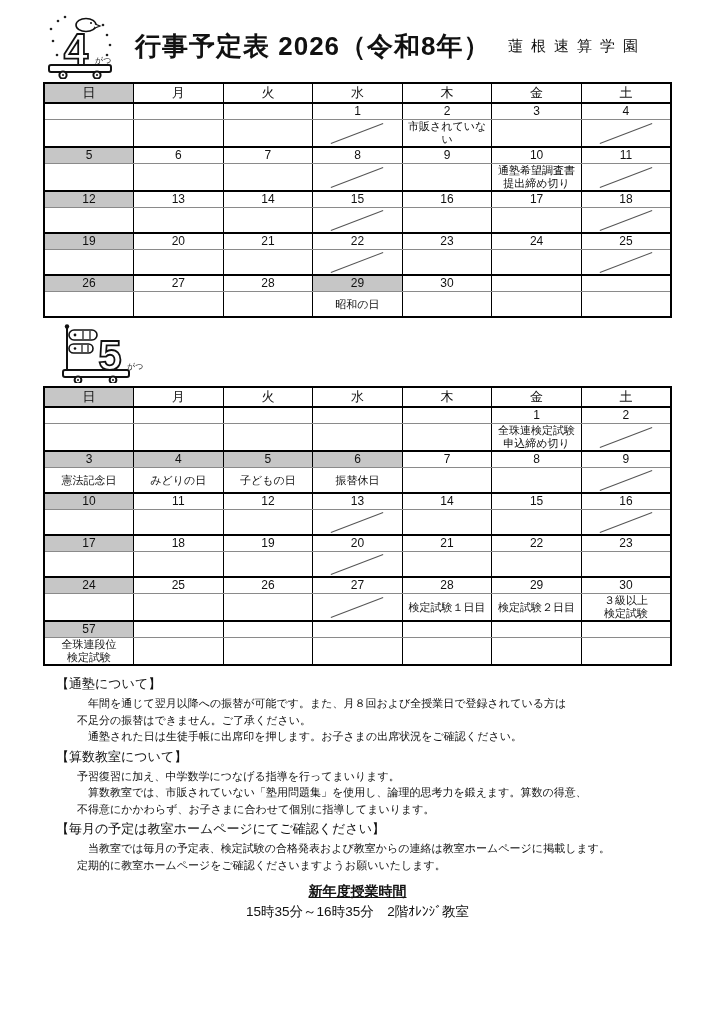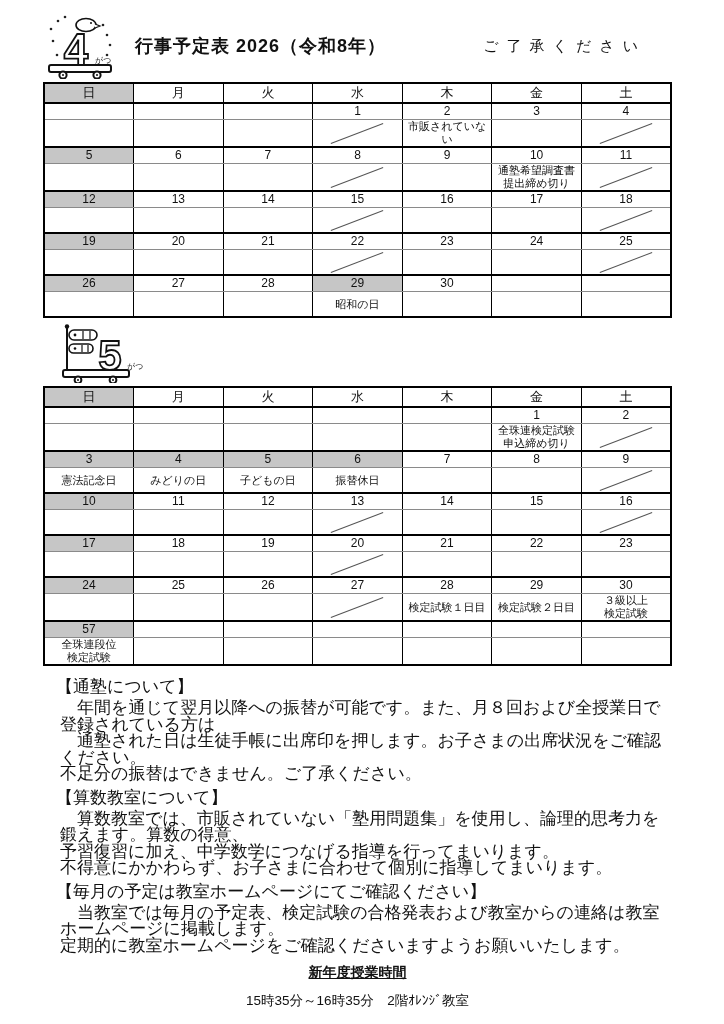--- a/index.html
+++ b/index.html
@@ -2,44 +2,44 @@
 <html><head>
 <meta charset="utf-8">
 <style>
   html,body{margin:0;padding:0;background:#fff;width:724px;height:1024px;overflow:hidden;
     font-family:"Liberation Sans","DejaVu Sans",sans-serif;color:#111;}
   .page{width:724px;height:1024px;box-sizing:border-box;padding:10px 52px 0 43px;}
 
   
   .header{display:flex;align-items:center;height:72px;}
   .illus{flex:0 0 auto;}
-  .page-title{font-size:18px;font-weight:bold;letter-spacing:1px;margin-left:16px;}
+  .page-title{font-size:26px;font-weight:bold;letter-spacing:1px;margin-left:16px;}
   .school-name{margin-left:auto;margin-right:26px;font-size:15px;letter-spacing:8px;}
 
   
   table.cal{border-collapse:collapse;table-layout:fixed;width:629px;border:2.2px solid #000;background:#fff;}
   .cal th,.cal td{border-left:1.5px solid #000;border-right:1.5px solid #000;text-align:center;padding:0;}
   .cal th{height:18px;border-bottom:2px solid #000;font-weight:normal;font-size:13px;}
   .cal tr.date-row td{height:15px;border-bottom:1px solid #8a8a8a;font-size:12px;line-height:15px;}
   .cal tr.note-row td{height:24px;border-bottom:2px solid #000;font-size:11px;line-height:13px;
     white-space:pre-line;vertical-align:middle;}
   .cal tbody tr.note-row:last-child td{border-bottom:none;}
   .gray{background:#c6c6c6;}
   .slash{width:56px;border-top:1.4px solid #555;transform:rotate(-21deg);margin:11px auto;}
 
   .may-illus-wrap{margin:5px 0 3px 10px;height:60px;}
 
   
   .sections{margin-top:9px;}
-  .sec-head{font-size:17px;margin:3px 0 2px 13px;}
-  .sec-line{font-size:17px;line-height:16.5px;margin-left:17px;}
+  .sec-head{font-size:13px;margin:3px 0 2px 13px;}
+  .sec-line{font-size:11px;line-height:16.5px;margin-left:34px;}
 
   
   .sched{margin-top:10px;text-align:center;}
-  .sched-head{font-size:14px;font-weight:bold;text-decoration:underline;margin-bottom:8px;}
+  .sched-head{font-size:14px;font-weight:bold;text-decoration:underline;margin-bottom:0;}
   .sched-row{font-size:13.5px;line-height:21px;}
 
   svg text{font-family:"Liberation Sans","DejaVu Sans",sans-serif;}
 </style>
 </head>
 <body>
 
 <div class="page">
 
   <div class="header">
@@ -60,21 +60,21 @@
       <circle cx="48" cy="10" r="1" fill="#111"></circle>
       <text x="33" y="52" font-size="44" font-weight="bold" text-anchor="middle" fill="#fff" stroke="#111" stroke-width="1.8">4</text>
       <text x="52" y="50" font-size="8" fill="#111">がつ</text>
       <rect x="6" y="52" width="62" height="7" rx="2" fill="#fff" stroke="#111" stroke-width="2"></rect>
       <circle cx="20" cy="62" r="3.6" fill="#fff" stroke="#111" stroke-width="2"></circle>
         <circle cx="20" cy="62" r="1" fill="#111"></circle>
       <circle cx="54" cy="62" r="3.6" fill="#fff" stroke="#111" stroke-width="2"></circle>
         <circle cx="54" cy="62" r="1" fill="#111"></circle>
     </svg>
     <div class="page-title">行事予定表 2026（令和8年）</div>
-    <div class="school-name">ご了承ください</div>
+    <div class="school-name">蓮根速算学園</div>
   </div>
 
   <table class="cal">
       <thead>
         <tr>
           <th class="gray">日</th>
           <th>月</th>
           <th>火</th>
           <th>水</th>
           <th>木</th>
@@ -325,27 +325,27 @@
           <td></td>
           <td></td>
         </tr>
       </tbody>
     </table>
 
   <div class="sections">
     <div class="section">
       <div class="sec-head">【通塾について】</div>
       <div class="sec-line">　年間を通じて翌月以降への振替が可能です。また、月８回および全授業日で登録されている方は</div>
+      <div class="sec-line">不足分の振替はできません。ご了承ください。</div>
       <div class="sec-line">　通塾された日は生徒手帳に出席印を押します。お子さまの出席状況をご確認ください。</div>
-      <div class="sec-line">不足分の振替はできません。ご了承ください。</div>
     </div>
     <div class="section">
       <div class="sec-head">【算数教室について】</div>
+      <div class="sec-line">予習復習に加え、中学数学につなげる指導を行ってまいります。</div>
       <div class="sec-line">　算数教室では、市販されていない「塾用問題集」を使用し、論理的思考力を鍛えます。算数の得意、</div>
-      <div class="sec-line">予習復習に加え、中学数学につなげる指導を行ってまいります。</div>
       <div class="sec-line">不得意にかかわらず、お子さまに合わせて個別に指導してまいります。</div>
     </div>
     <div class="section">
       <div class="sec-head">【毎月の予定は教室ホームページにてご確認ください】</div>
       <div class="sec-line">　当教室では毎月の予定表、検定試験の合格発表および教室からの連絡は教室ホームページに掲載します。</div>
       <div class="sec-line">定期的に教室ホームページをご確認くださいますようお願いいたします。</div>
     </div>
   </div>
 
   <div class="sched">

